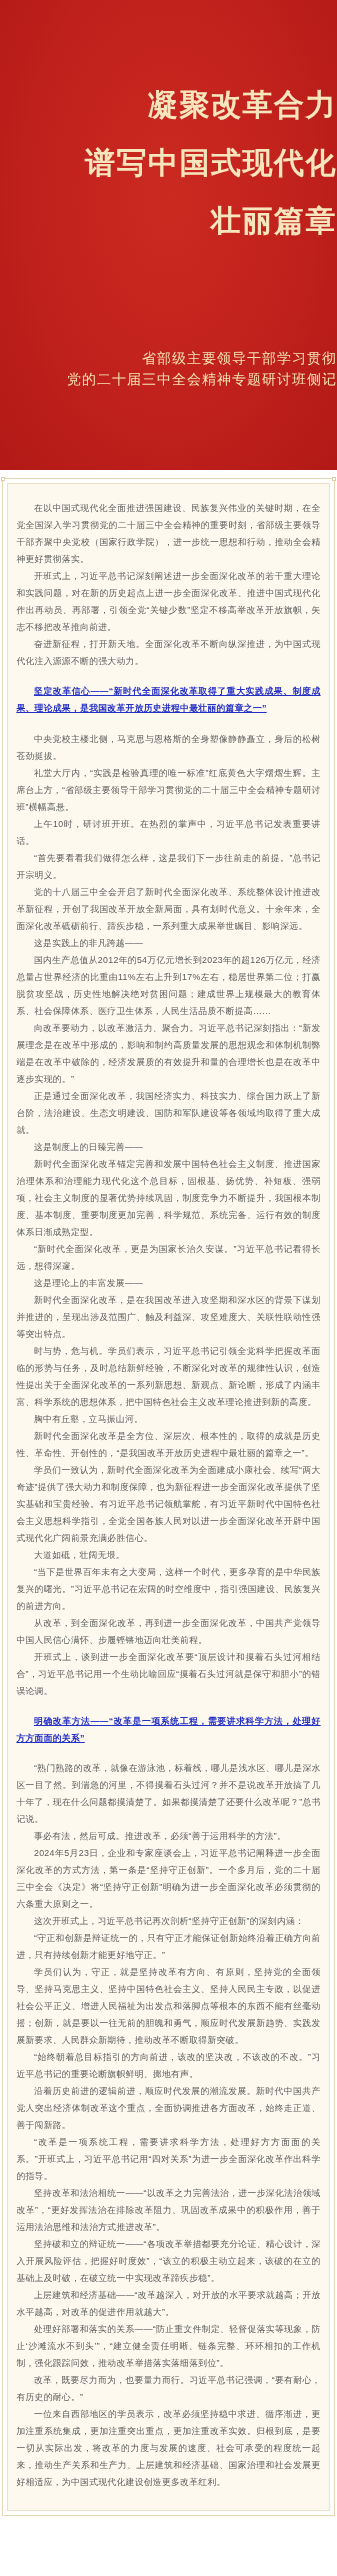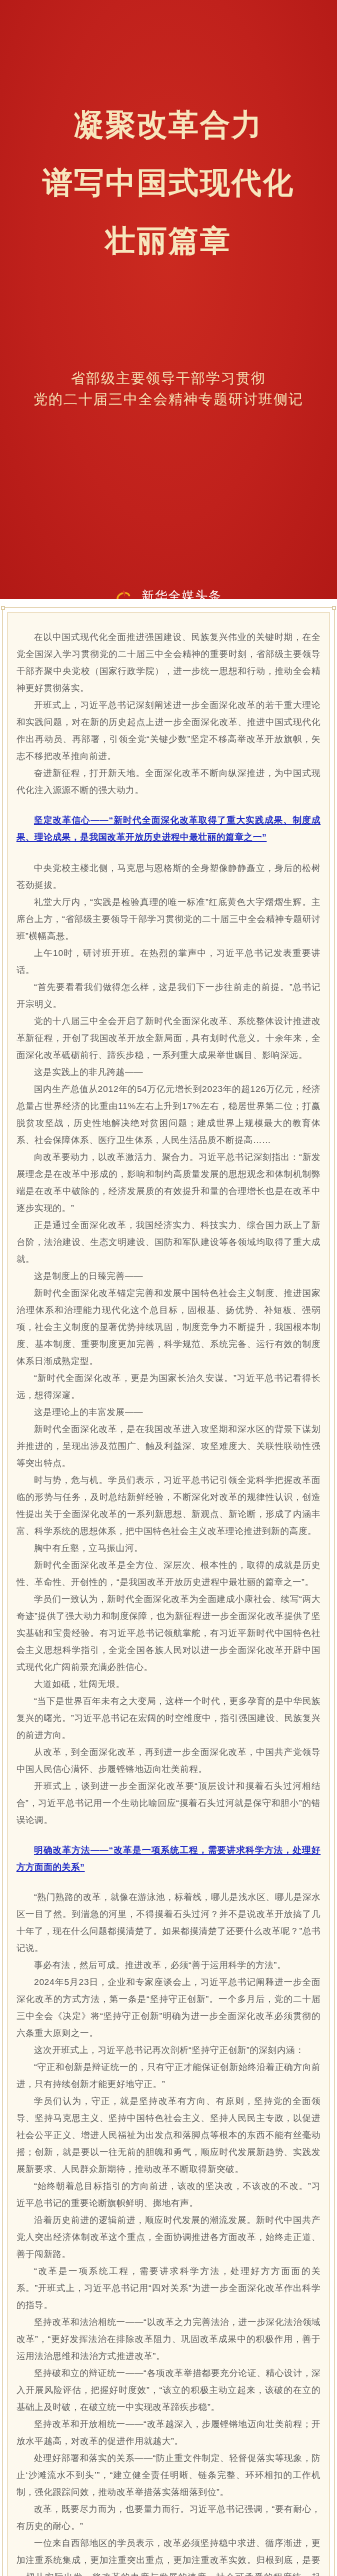--- a/index.html
+++ b/index.html
@@ -4,25 +4,25 @@
 <style>
   html, body { margin: 0; padding: 0; }
   body {
     width: 337px;
     background: #ffffff;
     font-family: "Liberation Sans", "DejaVu Sans", sans-serif;
   }
 
   
   .banner {
-    height: 599px;
+    height: 470px;
     box-sizing: border-box;
     background: radial-gradient(ellipse at 50% 42%, #cb2a20 0%, #c0211c 55%, #b21916 100%);
-    text-align: center;
-    padding-top: 96px;
+    text-align: right;
+    padding-top: 76px;
     overflow: hidden;
   }
   .banner-title-line {
     font-family: "Liberation Serif", "DejaVu Serif", serif;
     font-weight: bold;
     font-size: 30px;
     line-height: 58px;
     letter-spacing: 1.5px;
     color: #f7e6bd;
     margin: 0;
@@ -153,19 +153,19 @@
       <p class="para">事必有法，然后可成。推进改革，必须“善于运用科学的方法”。</p>
       <p class="para">2024年5月23日，企业和专家座谈会上，习近平总书记阐释进一步全面深化改革的方式方法，第一条是“坚持守正创新”。一个多月后，党的二十届三中全会《决定》将“坚持守正创新”明确为进一步全面深化改革必须贯彻的六条重大原则之一。</p>
       <p class="para">这次开班式上，习近平总书记再次剖析“坚持守正创新”的深刻内涵：</p>
       <p class="para">“守正和创新是辩证统一的，只有守正才能保证创新始终沿着正确方向前进，只有持续创新才能更好地守正。”</p>
       <p class="para">学员们认为，守正，就是坚持改革有方向、有原则，坚持党的全面领导、坚持马克思主义、坚持中国特色社会主义、坚持人民民主专政，以促进社会公平正义、增进人民福祉为出发点和落脚点等根本的东西不能有丝毫动摇；创新，就是要以一往无前的胆魄和勇气，顺应时代发展新趋势、实践发展新要求、人民群众新期待，推动改革不断取得新突破。</p>
       <p class="para">“始终朝着总目标指引的方向前进，该改的坚决改，不该改的不改。”习近平总书记的重要论断旗帜鲜明、掷地有声。</p>
       <p class="para">沿着历史前进的逻辑前进，顺应时代发展的潮流发展。新时代中国共产党人突出经济体制改革这个重点，全面协调推进各方面改革，始终走正道、善于闯新路。</p>
       <p class="para">“改革是一项系统工程，需要讲求科学方法，处理好方方面面的关系。”开班式上，习近平总书记用“四对关系”为进一步全面深化改革作出科学的指导。</p>
       <p class="para">坚持改革和法治相统一——“以改革之力完善法治，进一步深化法治领域改革”，“更好发挥法治在排除改革阻力、巩固改革成果中的积极作用，善于运用法治思维和法治方式推进改革”。</p>
       <p class="para">坚持破和立的辩证统一——“各项改革举措都要充分论证、精心设计，深入开展风险评估，把握好时度效”，“该立的积极主动立起来，该破的在立的基础上及时破，在破立统一中实现改革蹄疾步稳”。</p>
-      <p class="para">坚持改革和开放相统一——“改革越深入，步履铿锵地迈向壮美前程；开放水平越高，对改革的促进作用就越大”。</p>
+      <p class="para">上层建筑和经济基础——“改革越深入，对开放的水平要求就越高；开放水平越高，对改革的促进作用就越大”。</p>
       <p class="para">处理好部署和落实的关系——“防止重文件制定、轻督促落实等现象，防止‘沙滩流水不到头’”，“建立健全责任明晰、链条完整、环环相扣的工作机制，强化跟踪问效，推动改革举措落实落细落到位”。</p>
       <p class="para">改革，既要尽力而为，也要量力而行。习近平总书记强调，“要有耐心，有历史的耐心。”</p>
       <p class="para">一位来自西部地区的学员表示，改革必须坚持稳中求进、循序渐进，更加注重系统集成，更加注重突出重点，更加注重改革实效。归根到底，是要一切从实际出发，将改革的力度与发展的速度、社会可承受的程度统一起来，推动生产关系和生产力、上层建筑和经济基础、国家治理和社会发展更好相适应，为中国式现代化建设创造更多改革红利。</p>
     </div>
 </div>
 
 
 </body></html>

